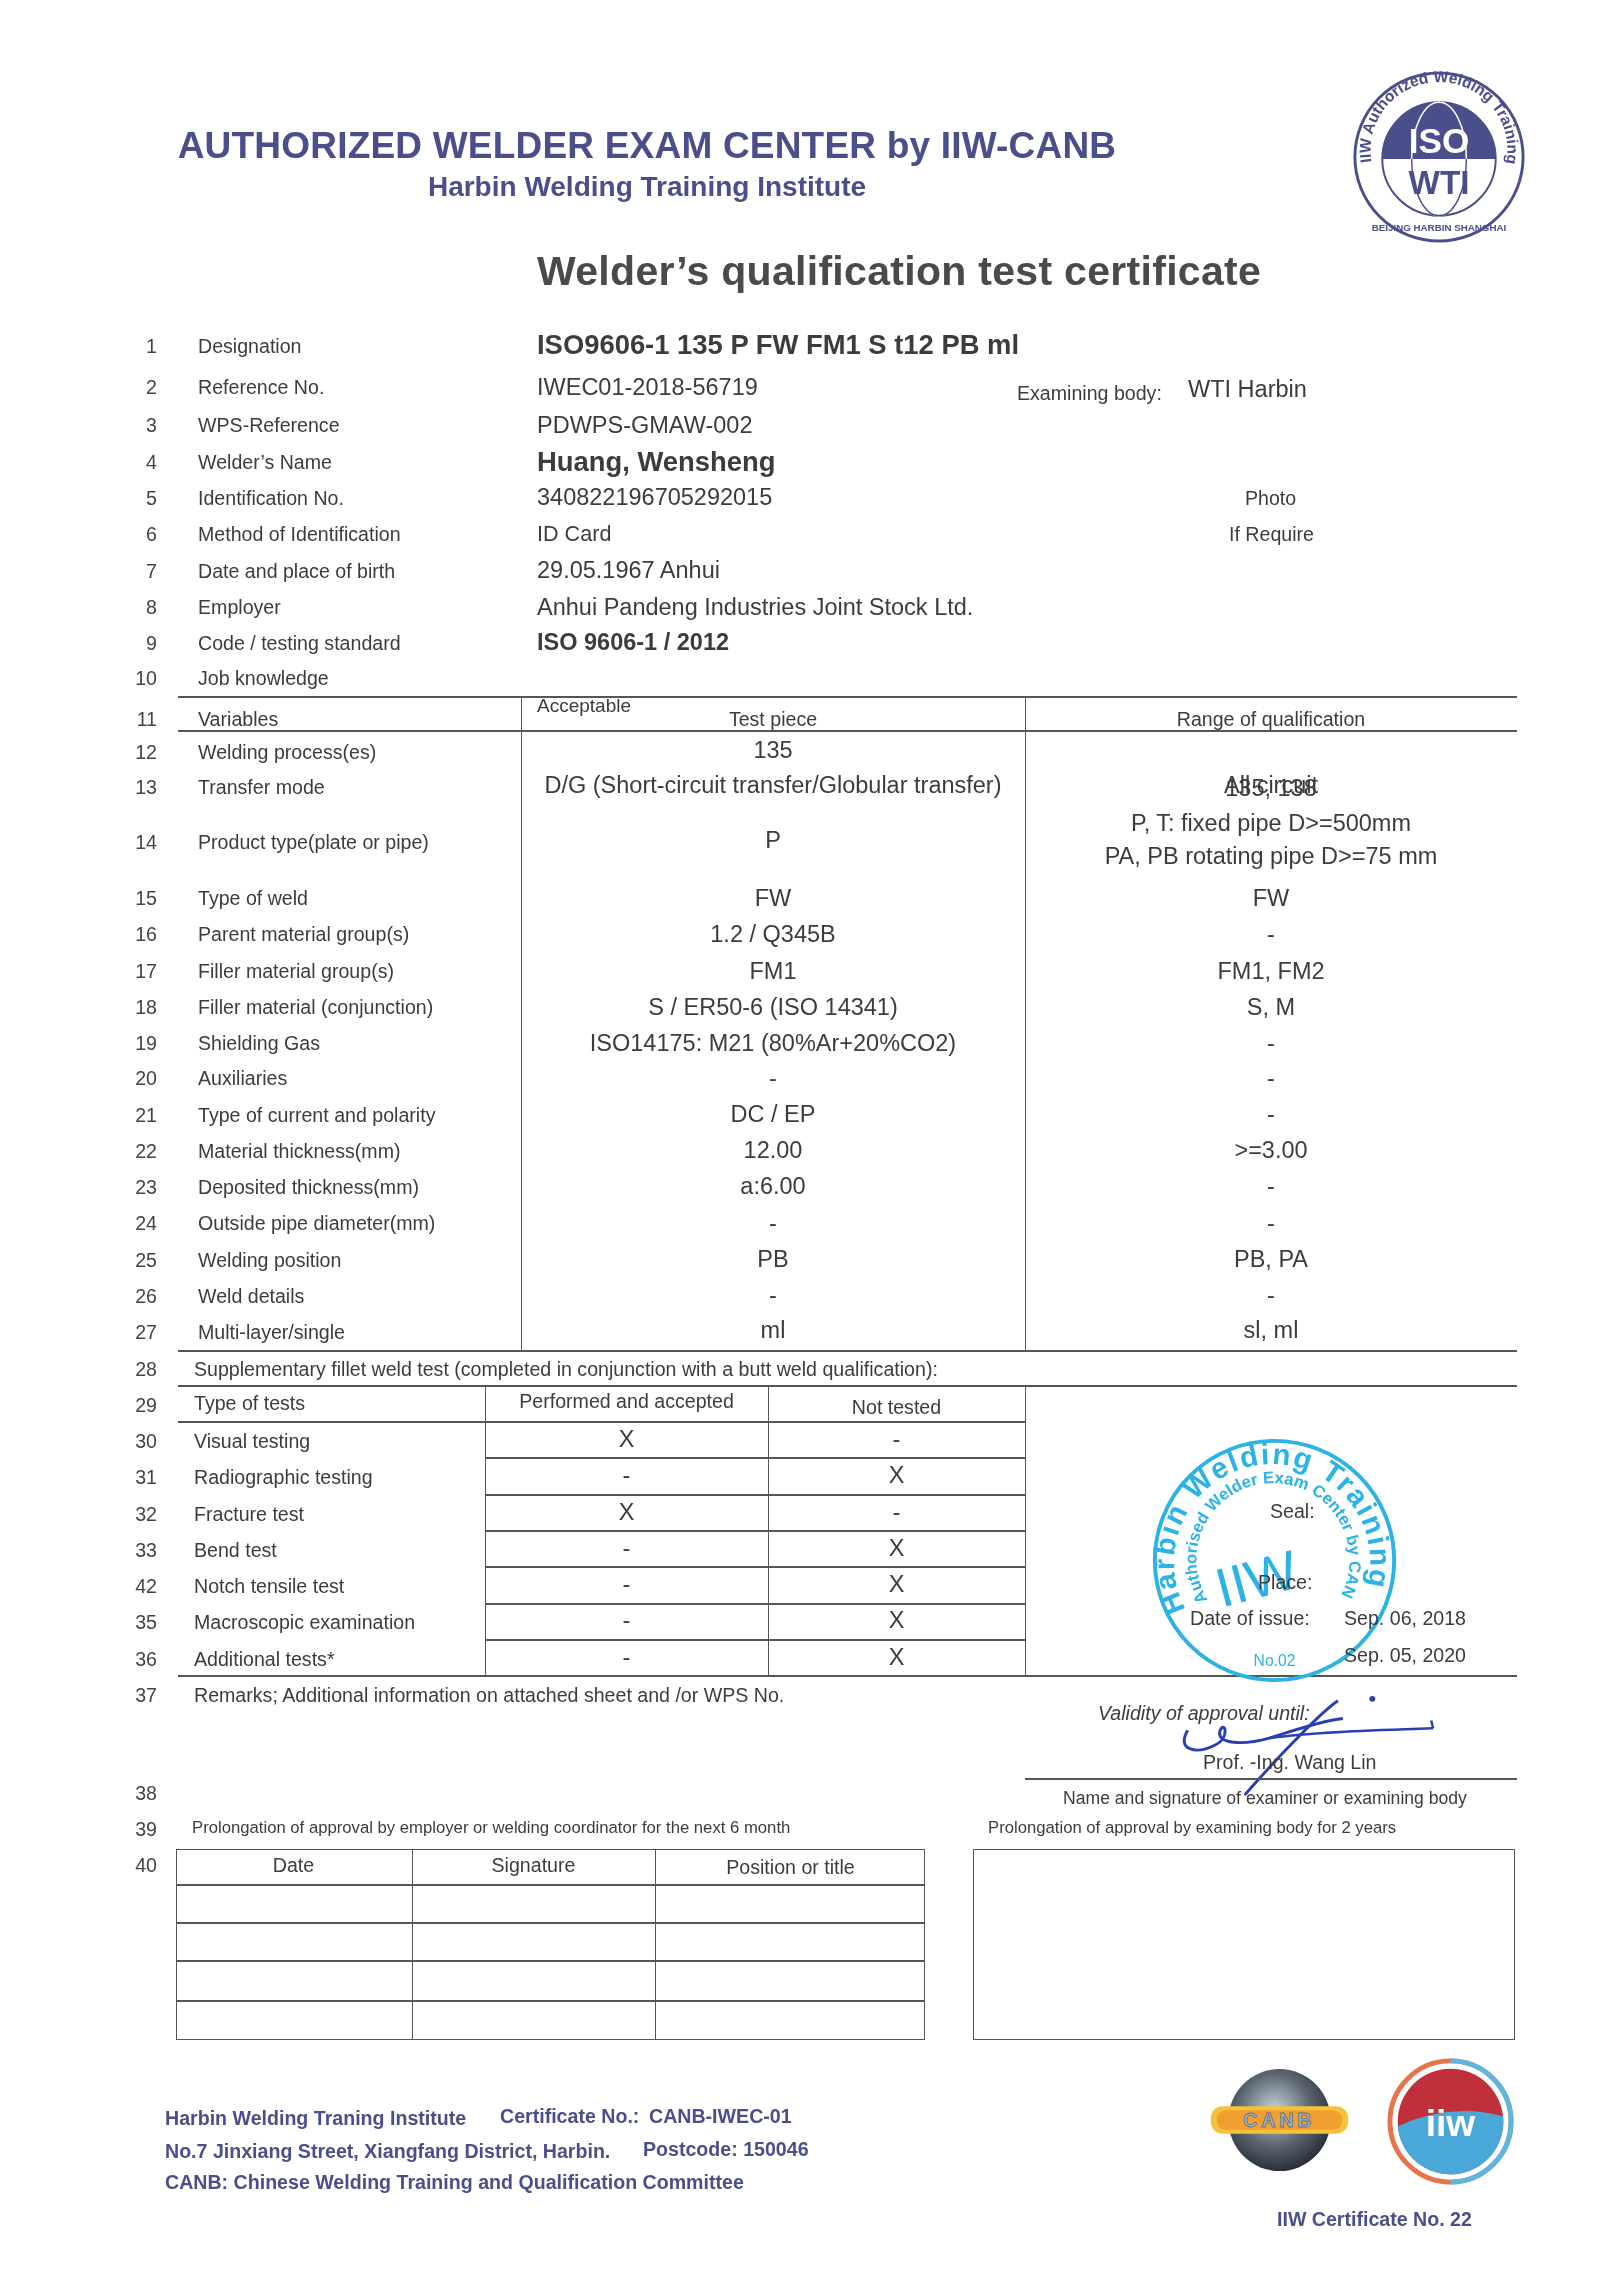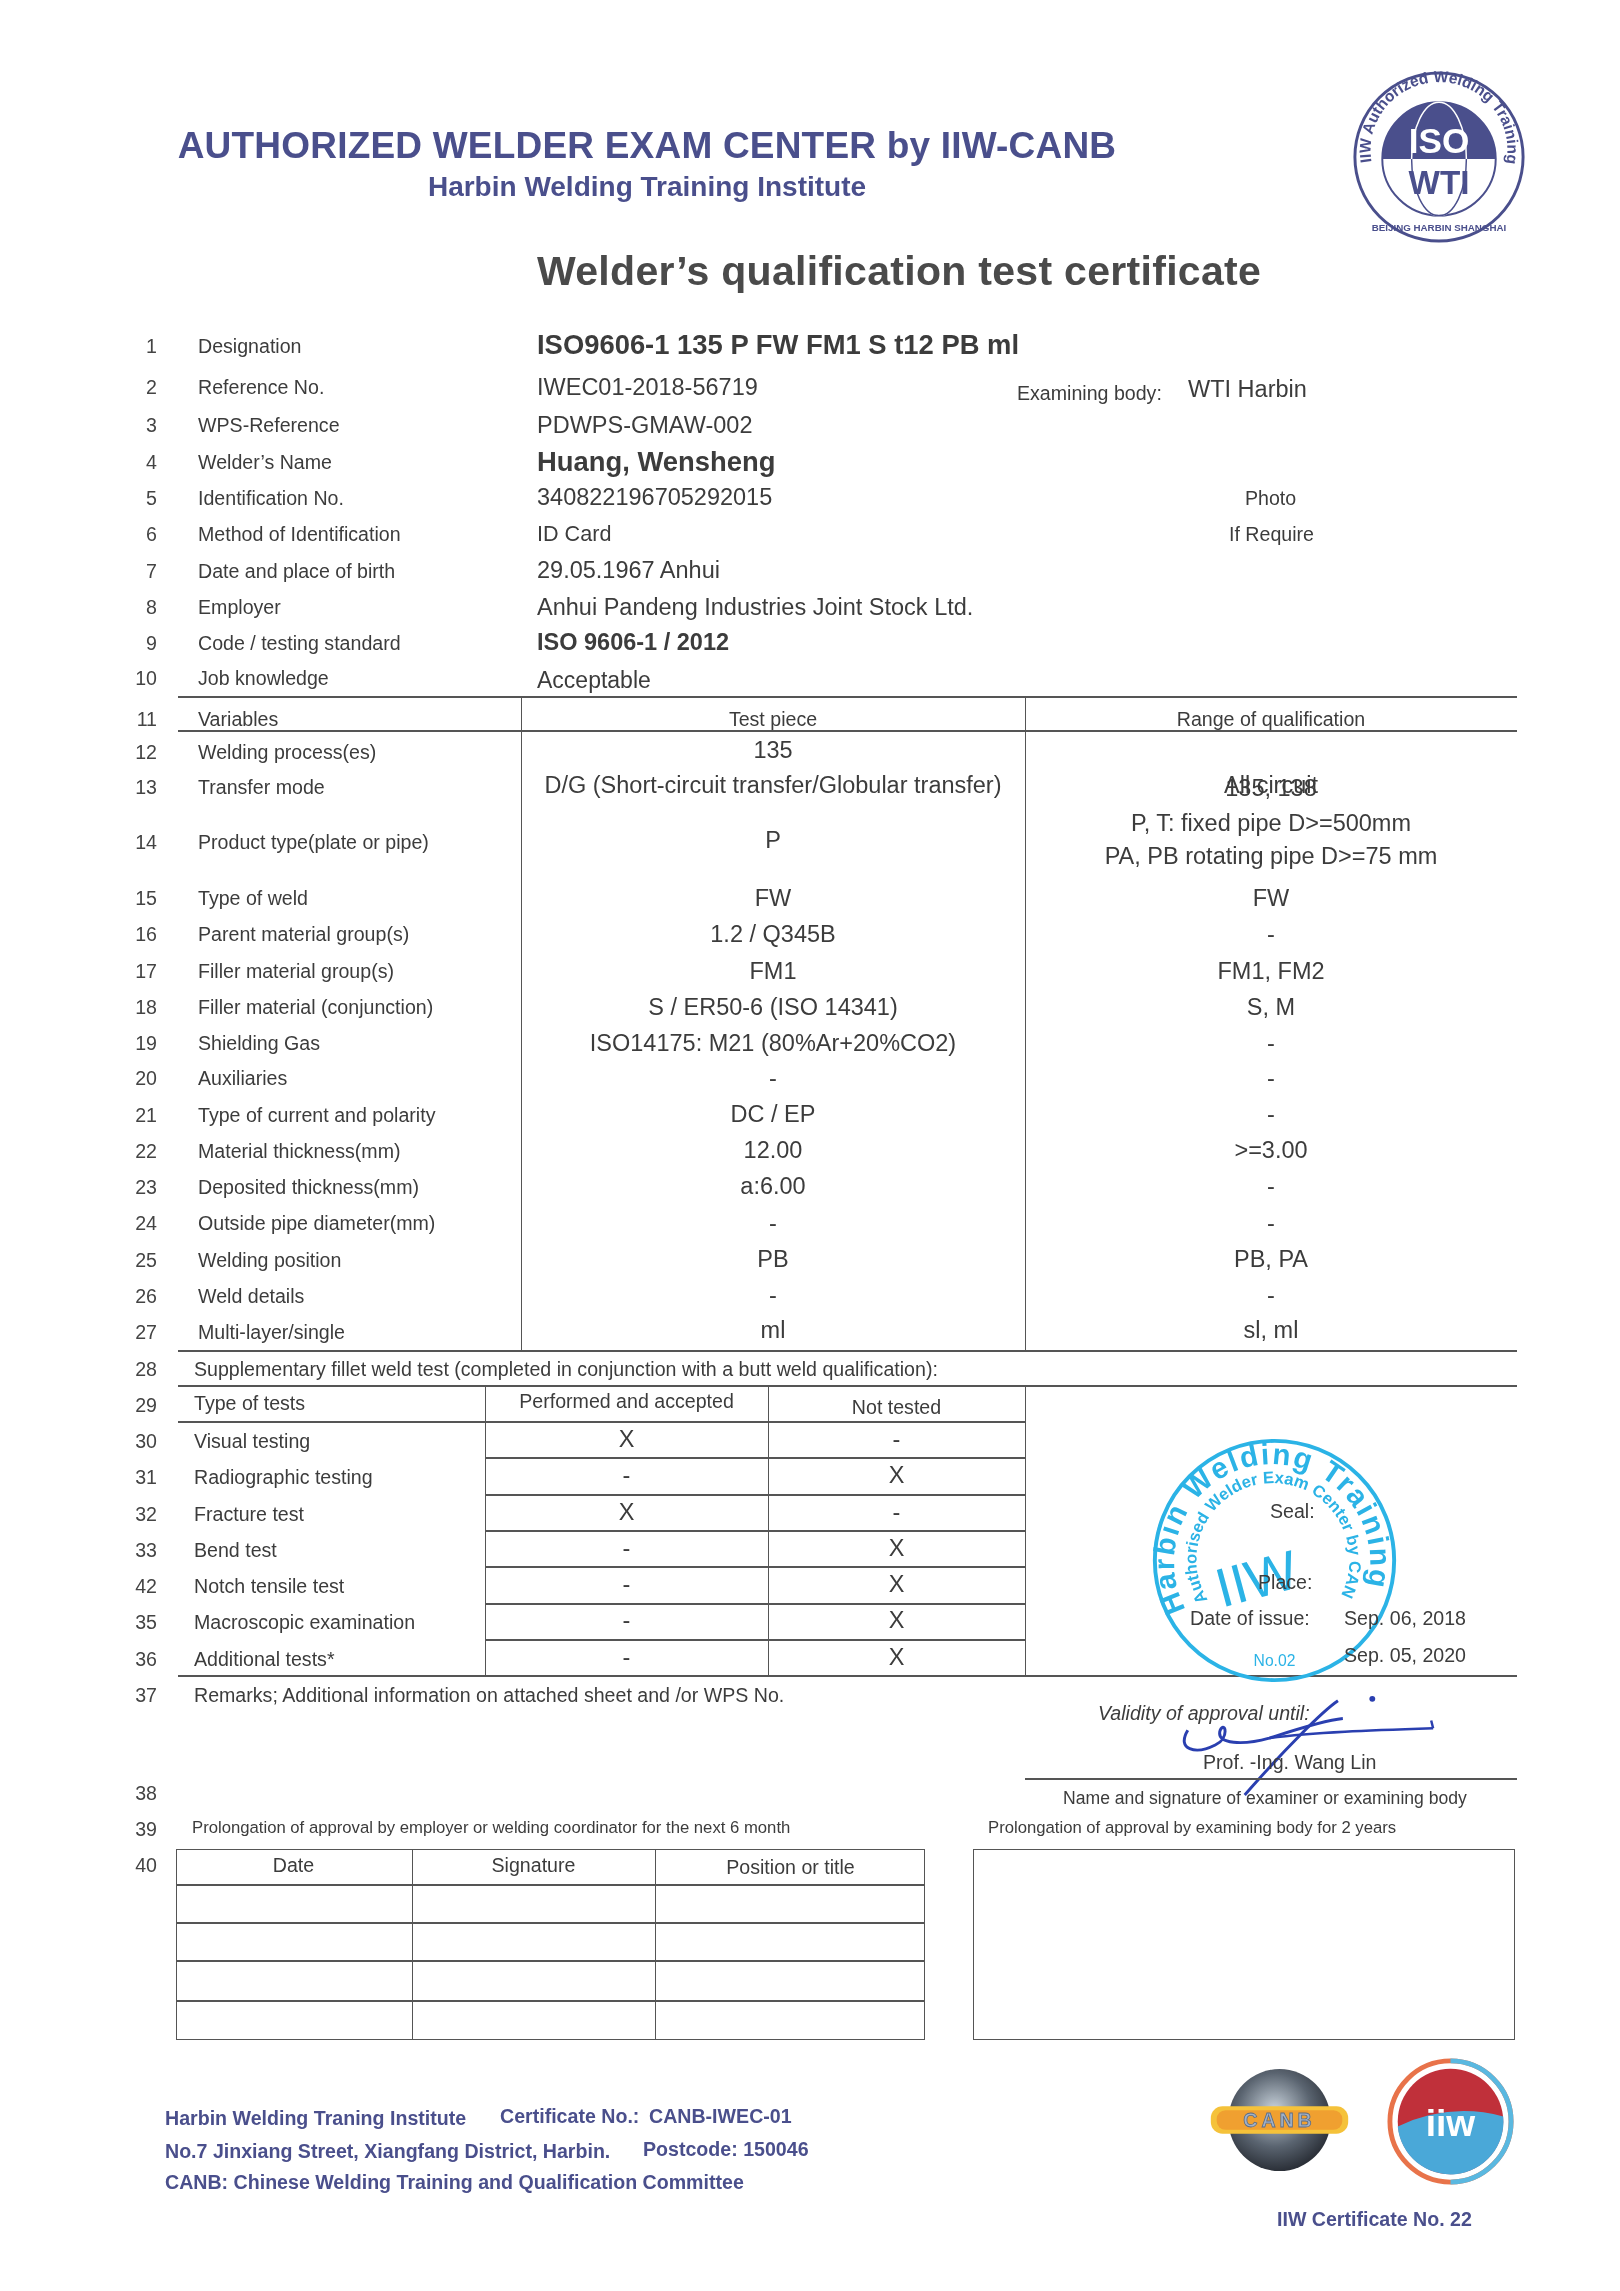--- a/index.html
+++ b/index.html
@@ -83,21 +83,21 @@
   <div class="abs num" style="left:118px;top:596px;">8</div>
   <div class="abs lbl" style="left:198px;top:596px;">Employer</div>
   <div class="abs val" style="left:537px;top:594px;">Anhui Pandeng Industries Joint Stock Ltd.</div>
 
   <div class="abs num" style="left:118px;top:632px;">9</div>
   <div class="abs lbl" style="left:198px;top:632px;">Code / testing standard</div>
   <div class="abs val bold" style="left:537px;top:629px;">ISO 9606-1 / 2012</div>
 
   <div class="abs num" style="left:118px;top:667px;">10</div>
   <div class="abs lbl" style="left:198px;top:667px;">Job knowledge</div>
-  <div class="abs val" style="left:537px;top:667px;font-size:23px;">Acceptable</div>
+  <div class="abs val" style="left:537px;top:695px;font-size:19px;">Acceptable</div>
 </div>
 
 <div>
   <div class="hline" style="left:178px;top:696px;width:1339px;"></div>
   <div class="hline" style="left:178px;top:730px;width:1339px;"></div>
   <div class="hline" style="left:178px;top:1350px;width:1339px;"></div>
   <div class="vline" style="left:521px;top:696px;height:655px;"></div>
   <div class="vline" style="left:1025px;top:696px;height:655px;"></div>
 
   <div class="abs num" style="left:118px;top:708px;">11</div>

